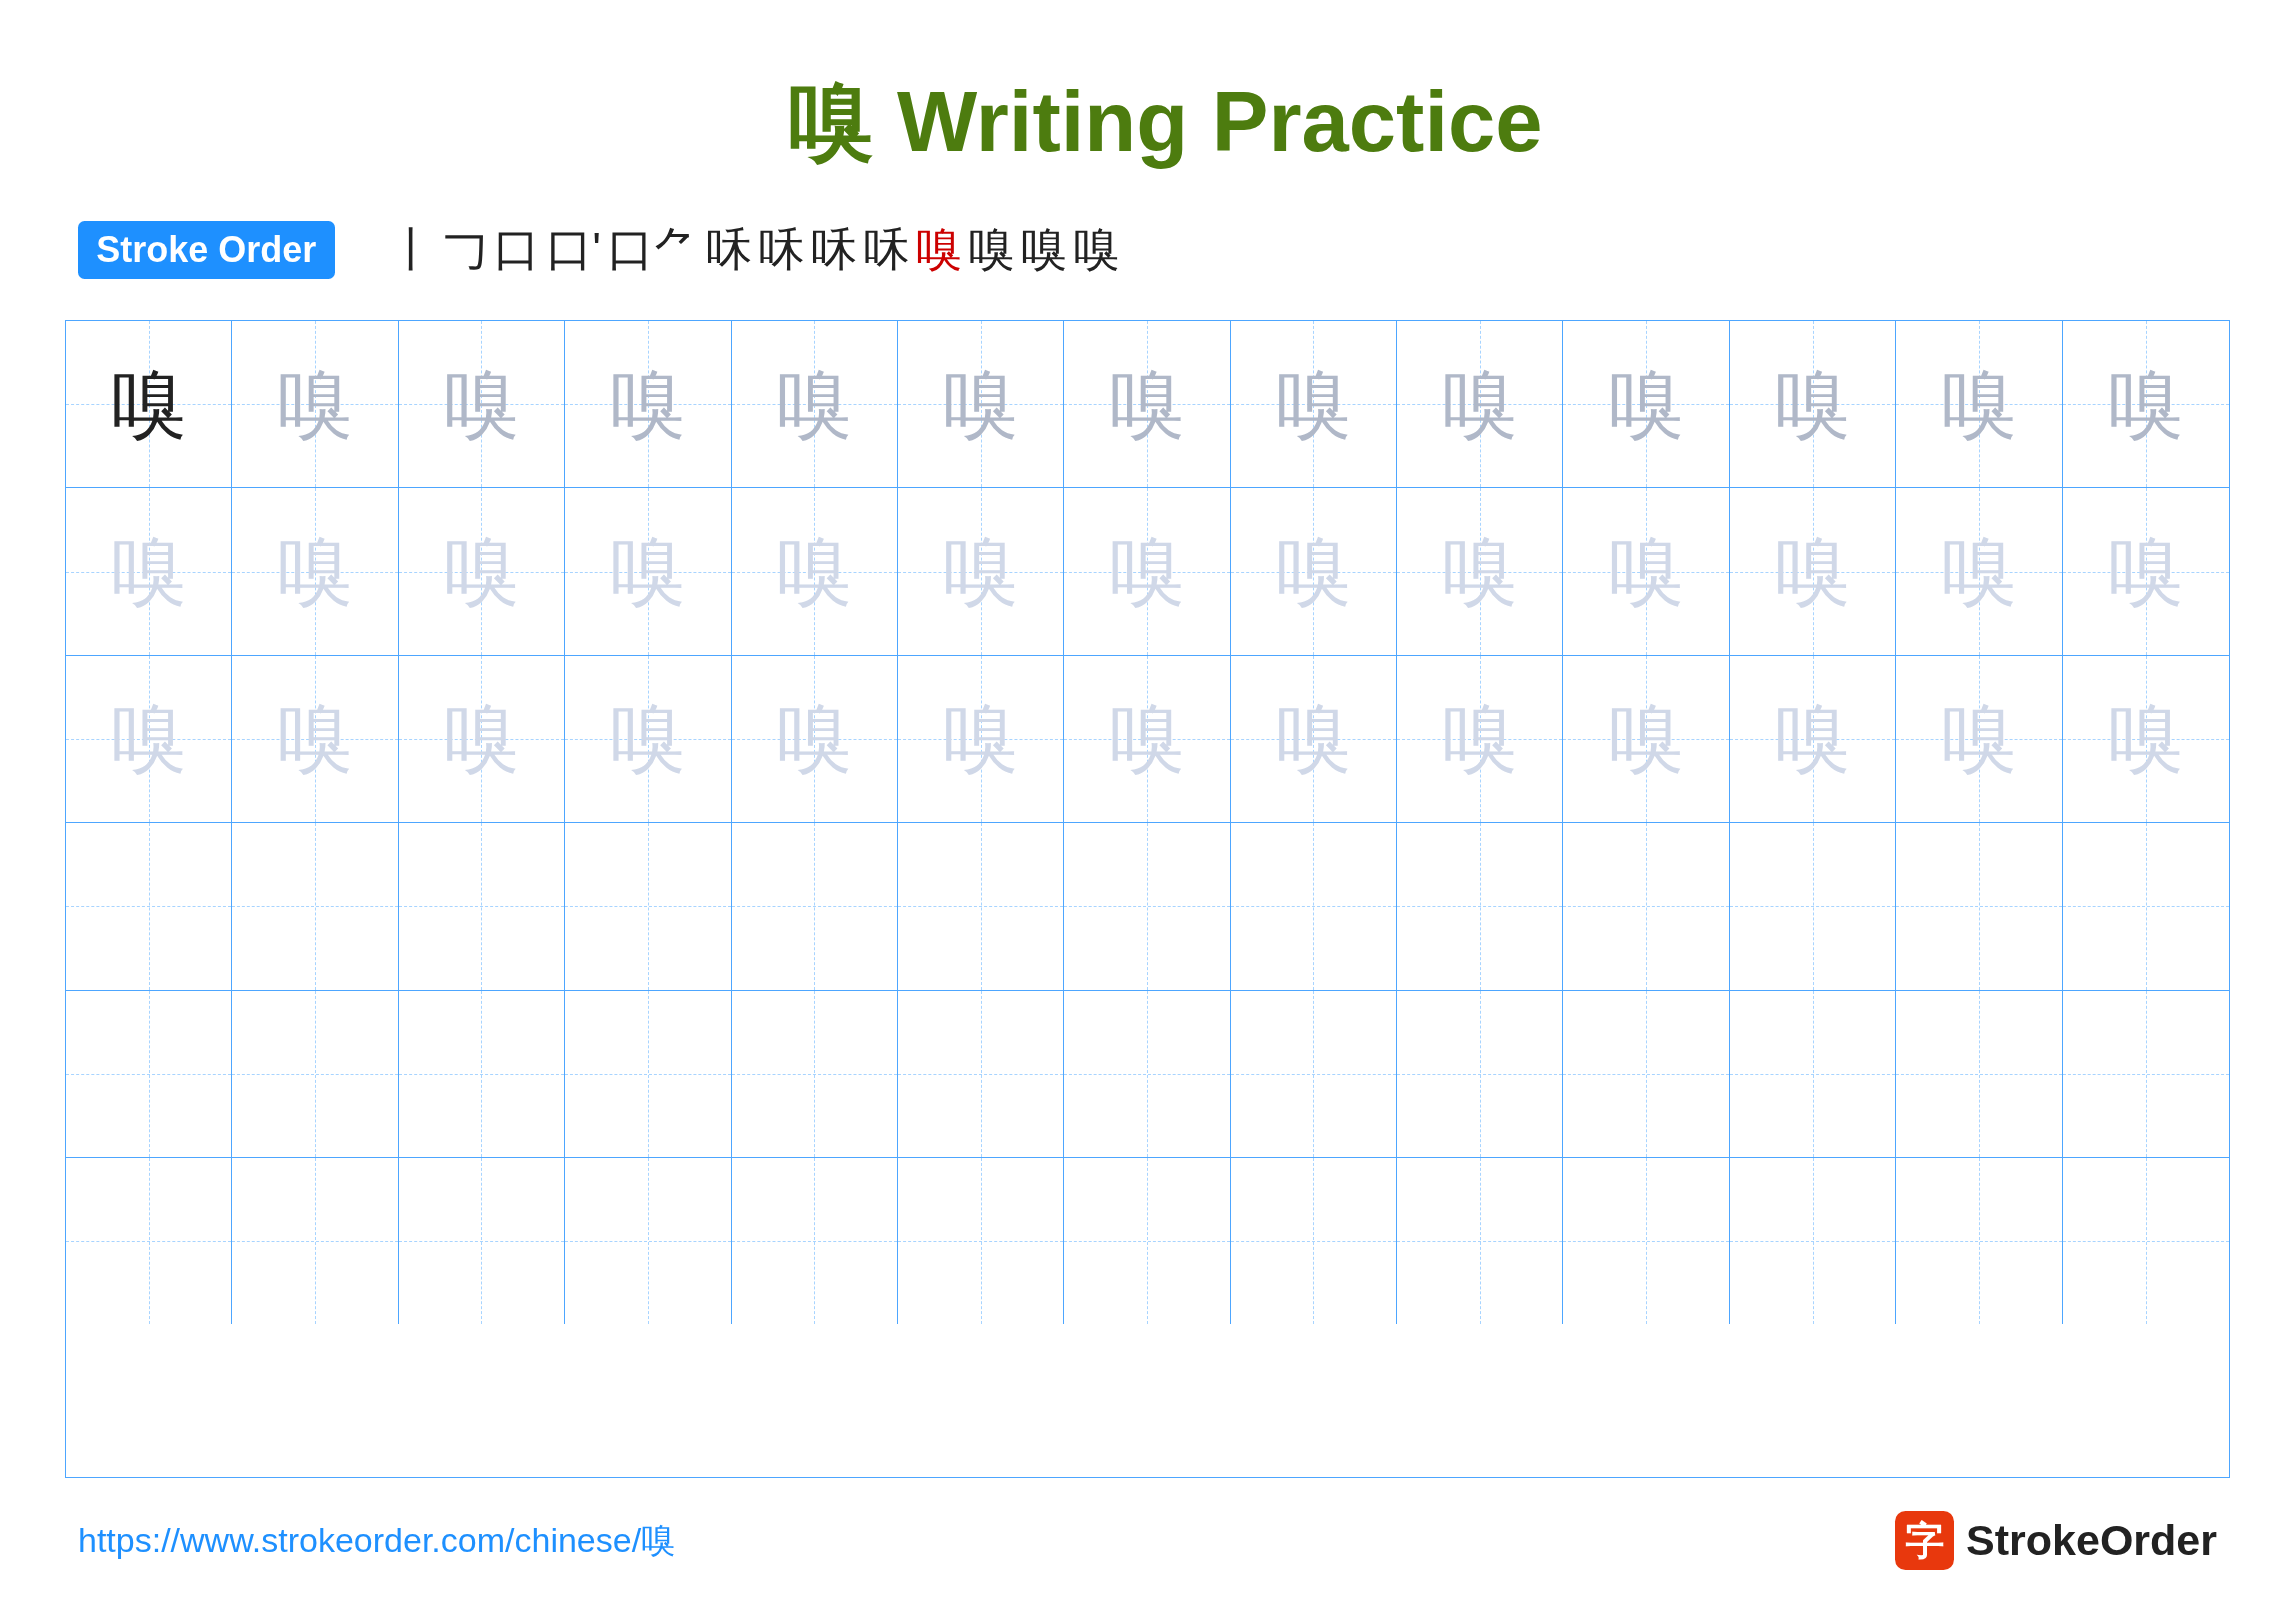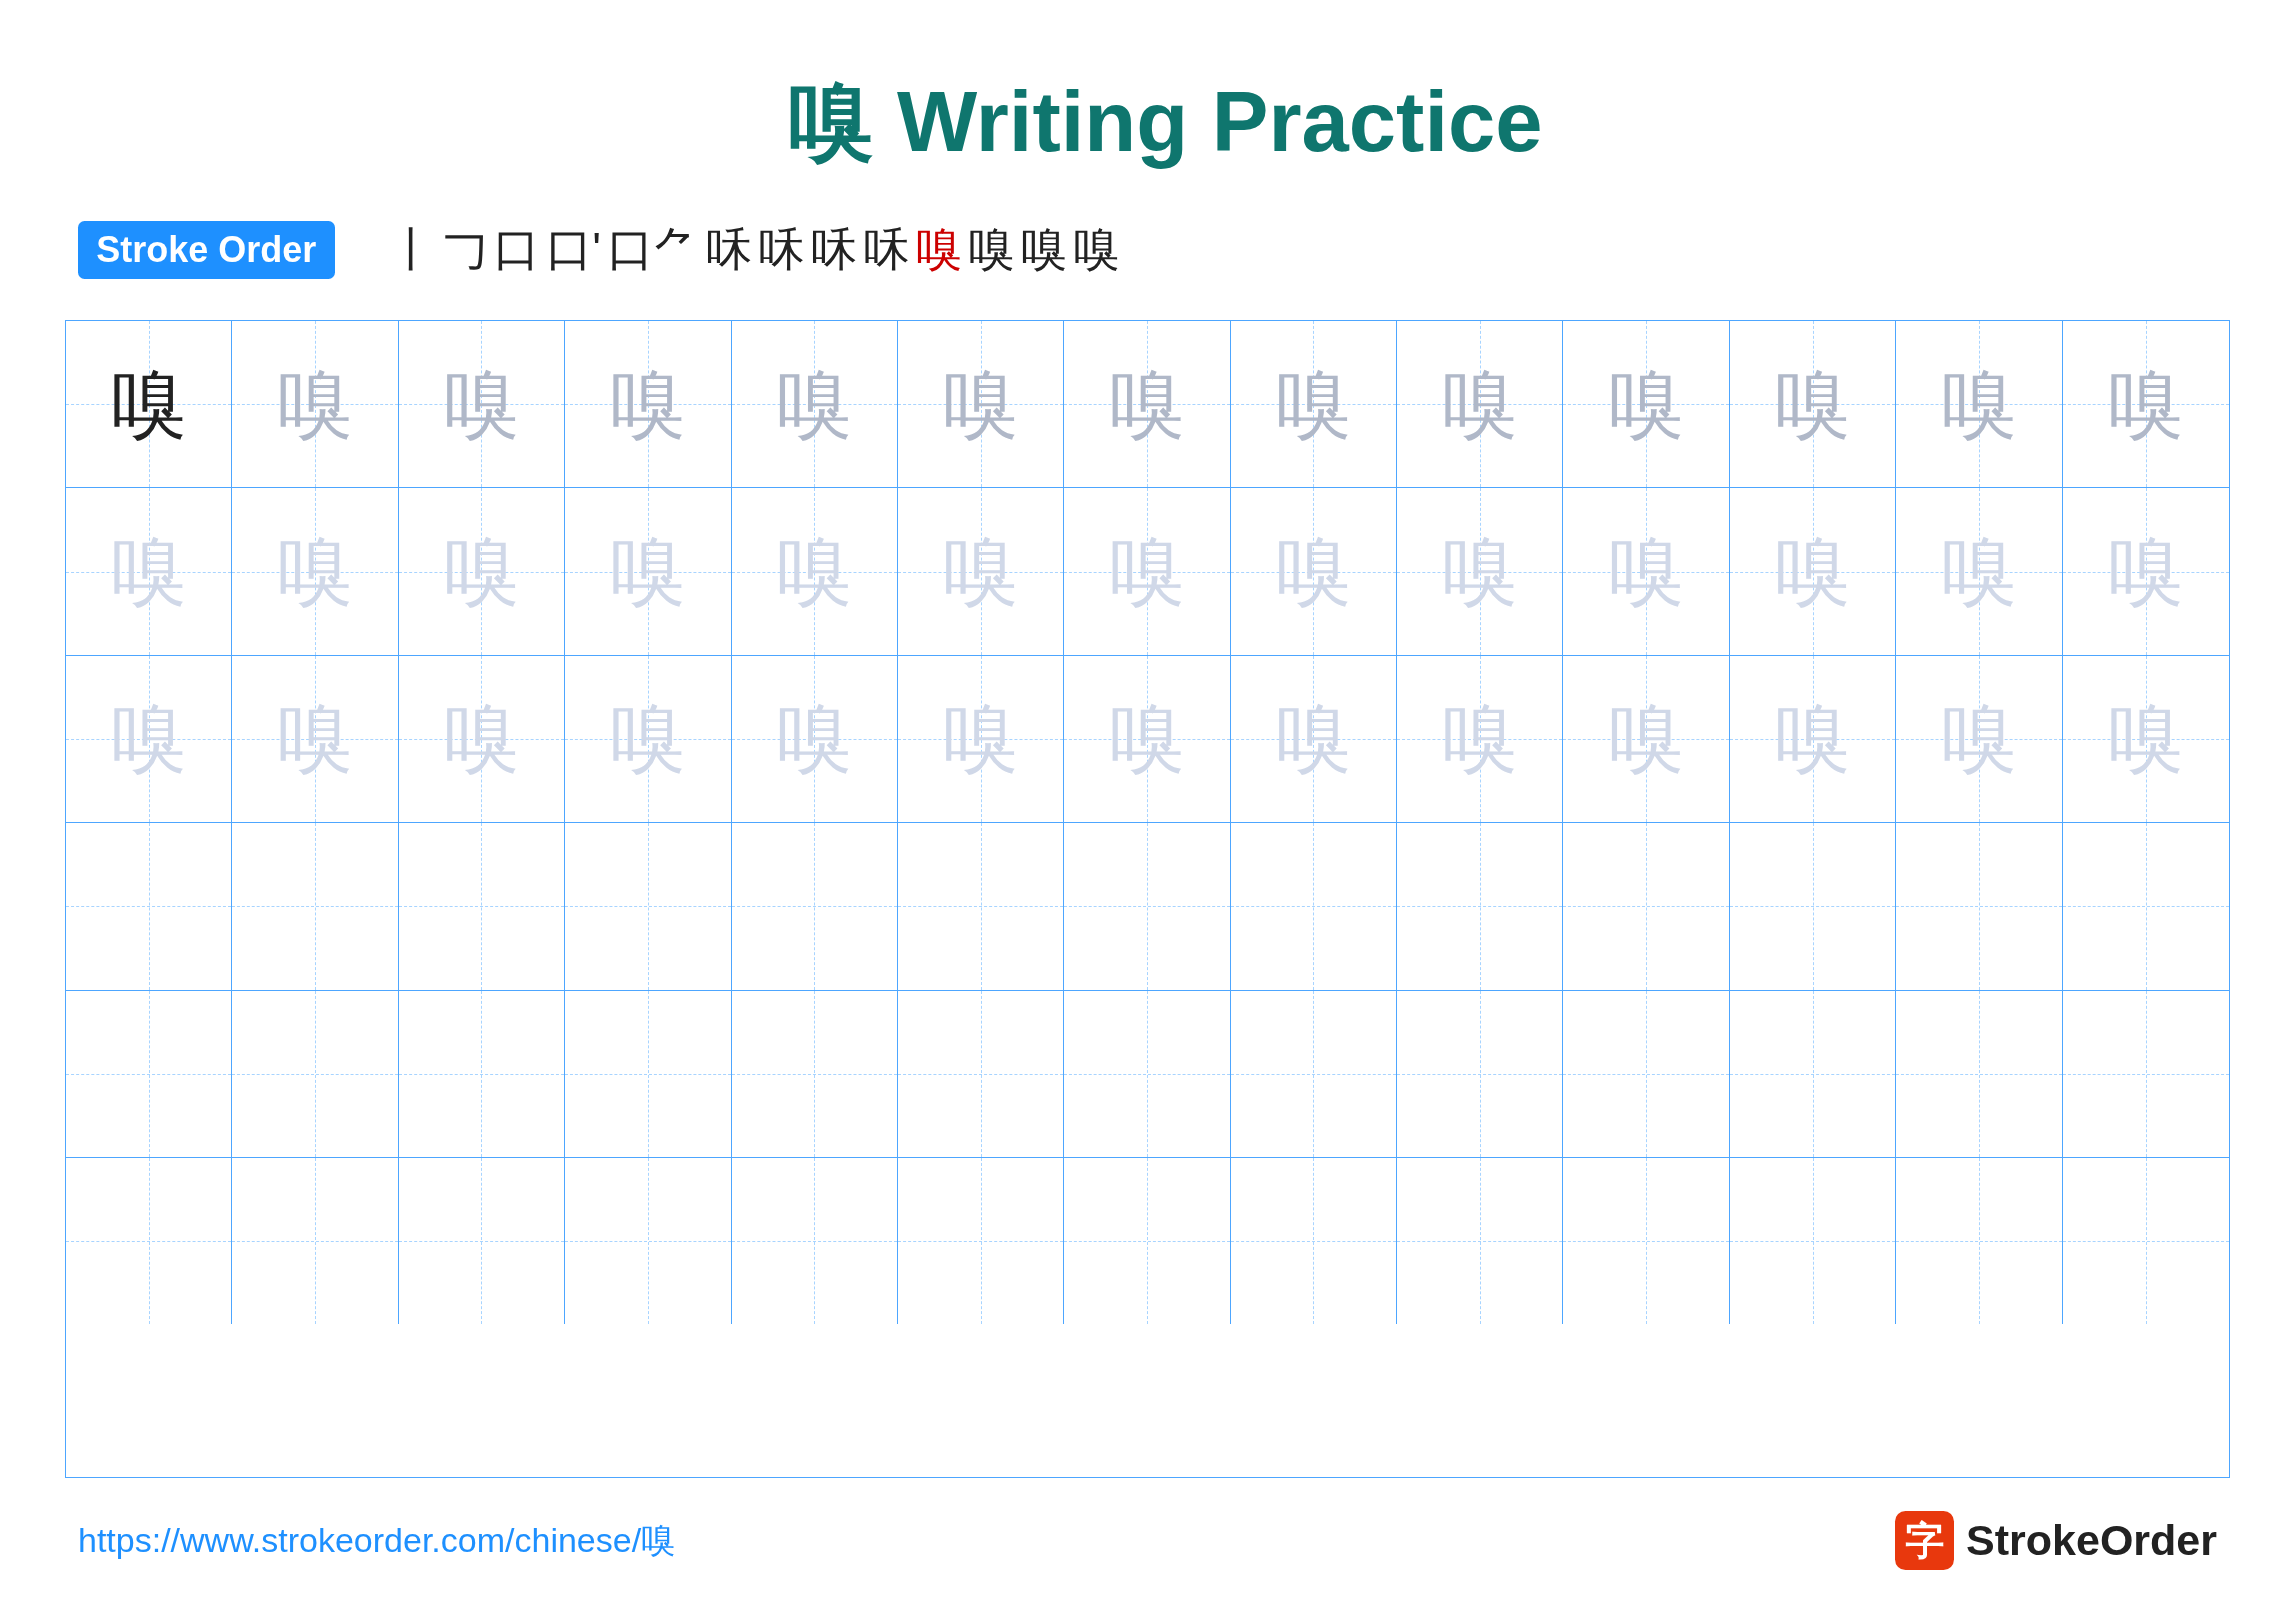--- a/index.html
+++ b/index.html
@@ -17,21 +17,21 @@
       height: 100%;
       padding: 52px 65px;
       display: flex;
       flex-direction: column;
       align-items: center;
     }
 
     .title {
       font-size: 85px;
       font-weight: bold;
-      color: #0f766e;
+      color: #4d7c0f;
       margin-bottom: 39px;
       margin-top: 13px;
       text-align: center;
       margin-left: 36px;
     }
 
     .stroke-order-row {
       display: flex;
       align-items: center;
       width: 100%;

